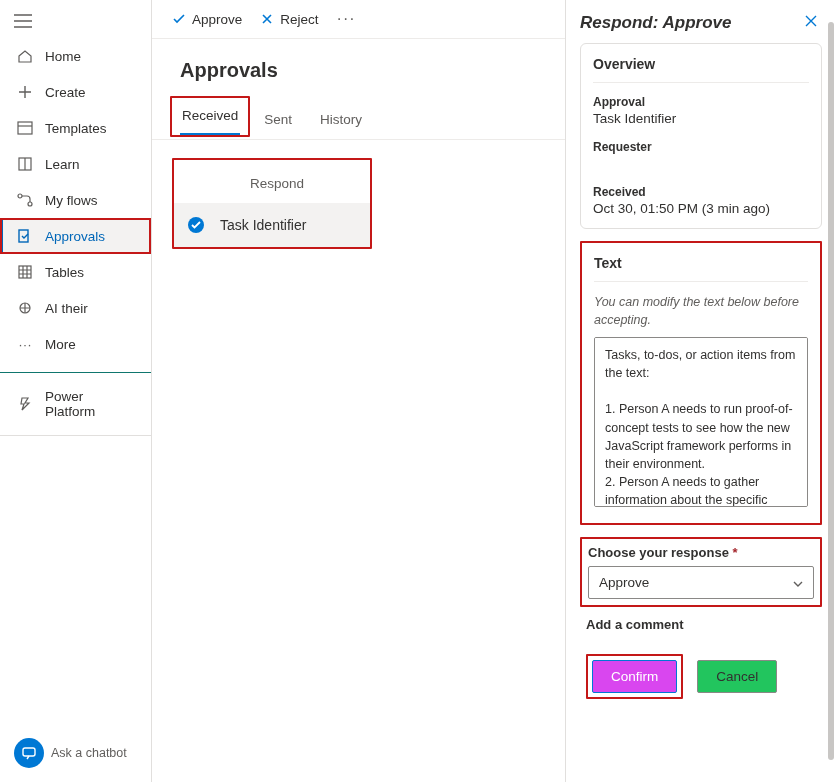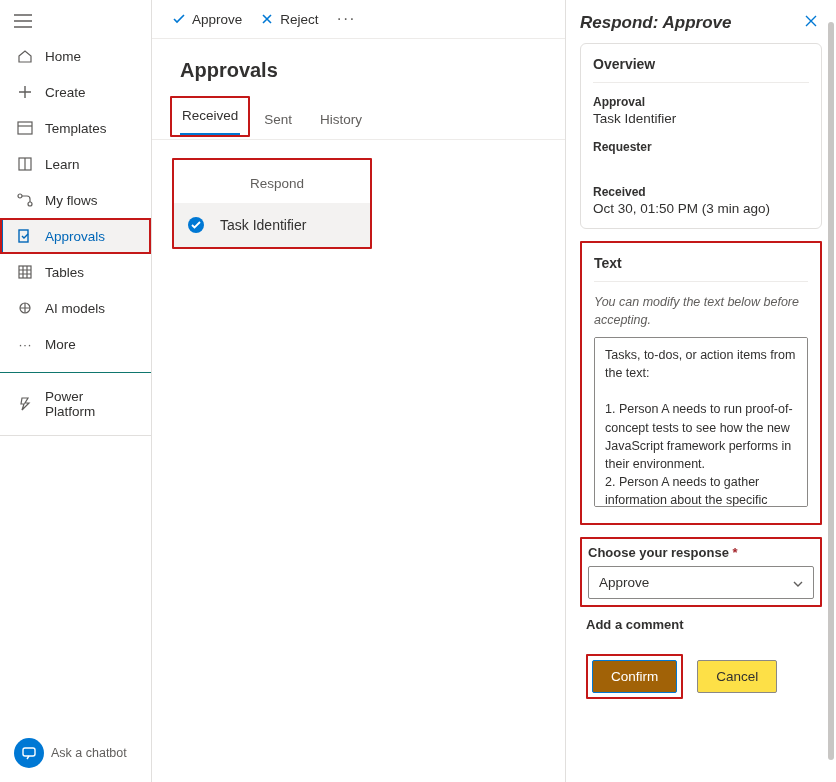--- a/index.html
+++ b/index.html
@@ -48,22 +48,22 @@
   .ov-value.dim { color: #605e5c; }
   .help { font-size: 12.5px; font-style: italic; color: #605e5c; margin-bottom: 8px; line-height: 1.4; }
   .txtarea { width: 100%; height: 170px; border: 1px solid #8a8886; border-radius: 2px; padding: 8px 10px; font-size: 12.5px; font-family: inherit; line-height: 1.45; color: #323130; resize: none; overflow-y: scroll; }
   .sec-label { font-size: 13px; font-weight: 600; margin-bottom: 6px; }
   .req-star { color: #a4262c; }
   .select-wrap { position: relative; }
   .select-fake { border: 1px solid #8a8886; border-radius: 2px; padding: 8px 30px 8px 10px; font-size: 13.5px; cursor: pointer; background:#fff; }
   .select-chevron { position: absolute; right: 10px; top: 50%; transform: translateY(-50%); color: #605e5c; }
   .section { margin-bottom: 10px; padding: 6px; }
   .actions { display: flex; gap: 14px; align-items: center; padding: 6px; }
-  .btn { font-size: 13.5px; padding: 8px 18px; border-radius: 2px; cursor: pointer; border: 1px solid #8a8886; background: #fde047; }
-  .btn.primary { background: #a16207; color: #fff; border-color: #0078d4; }
+  .btn { font-size: 13.5px; padding: 8px 18px; border-radius: 2px; cursor: pointer; border: 1px solid #8a8886; background: #22c55e; }
+  .btn.primary { background: #d946ef; color: #fff; border-color: #0078d4; }
   .box-red { border: 2px solid #c41818; border-radius: 1px; }
   .box-red-pad { padding: 6px; }
 </style>
 </head>
 <body>
 
 <div class="root">
 
   <div class="sidebar">
     <div class="sb-top">
@@ -136,21 +136,21 @@
           </span>
         <span>Tables</span>
       </div>
       <div class="sb-item">
         <span class="ic">
             <svg width="14" height="14" viewBox="0 0 14 14" fill="none" stroke="currentColor" stroke-width="1.2">
               <circle cx="7" cy="7" r="5"></circle>
               <path d="M7 2v10M2 7h10"></path>
             </svg>
           </span>
-        <span>AI models</span>
+        <span>AI their</span>
       </div>
       <div class="sb-item">
         <span class="ic">···</span>
         <span>More</span>
       </div>
     </div>
     <div class="sb-pp">
       <div class="sb-item">
         <span class="ic">
             <svg width="14" height="14" viewBox="0 0 14 14" fill="none" stroke="currentColor" stroke-width="1.2">

